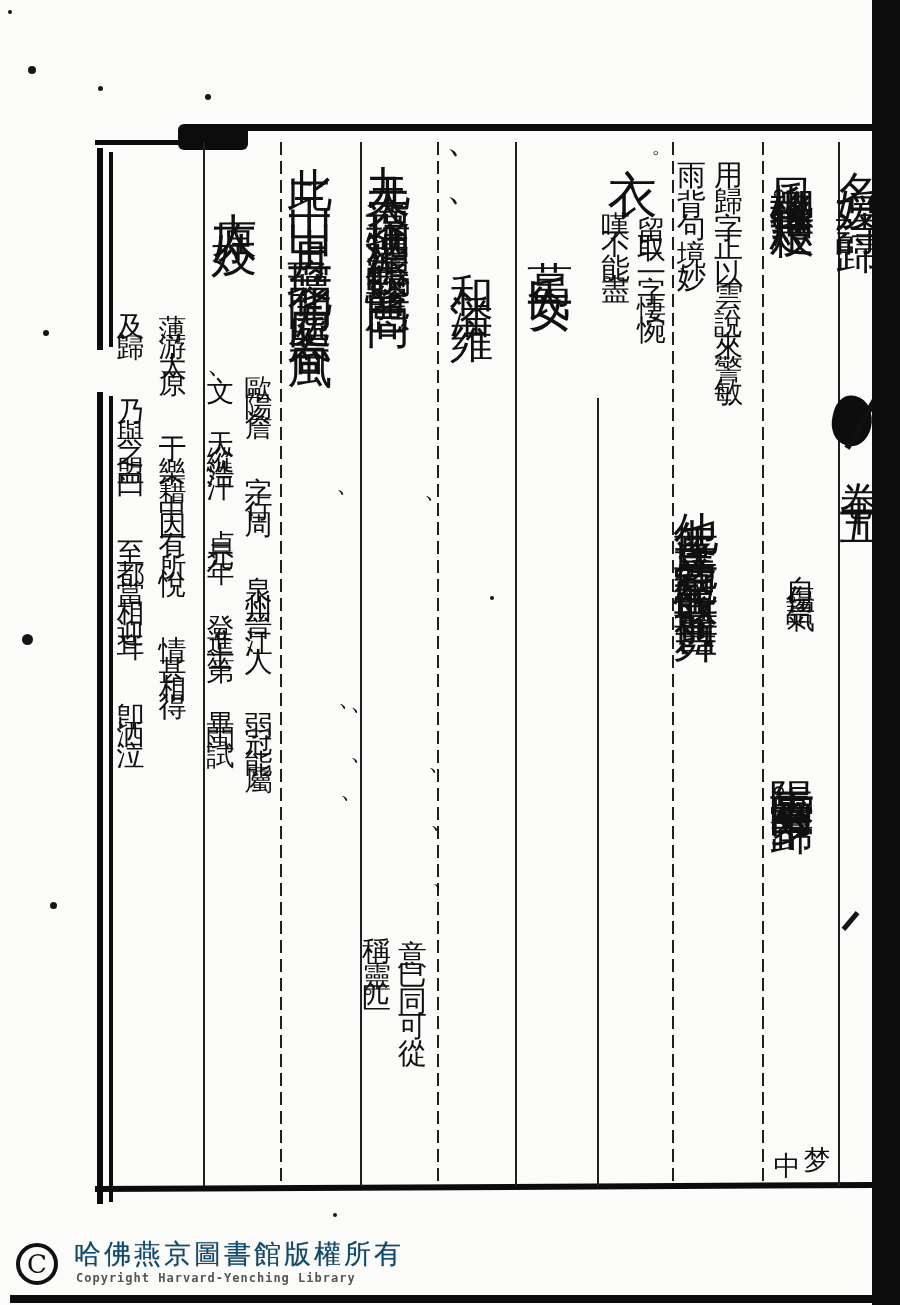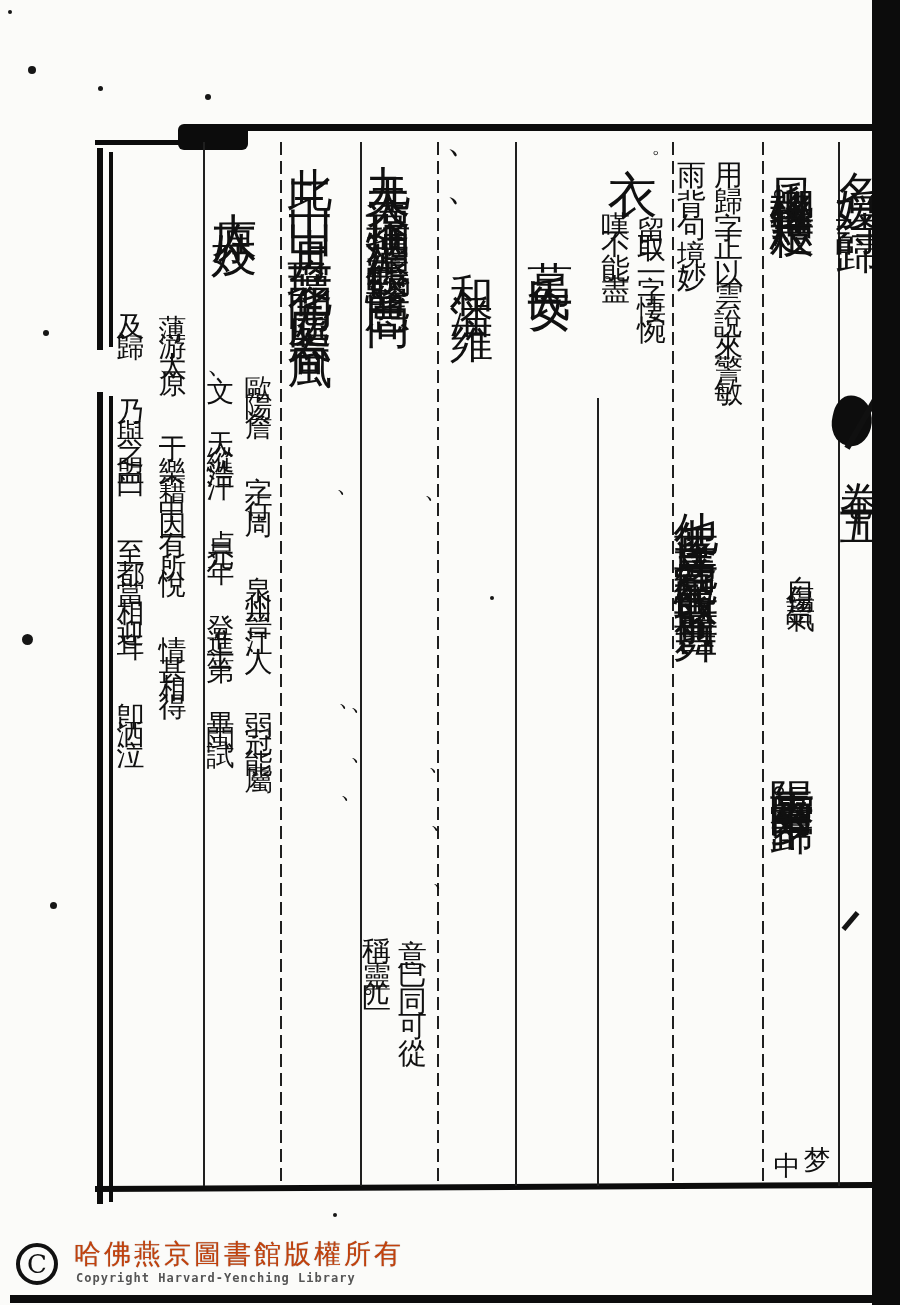--- a/index.html
+++ b/index.html
@@ -9,21 +9,21 @@
   .vtext{position:absolute;writing-mode:vertical-rl;text-orientation:upright;
          line-height:1;color:#101010;white-space:nowrap;}
   .rule{position:absolute;width:2px;background:#1f1f1f;}
   .rule.dash{background:repeating-linear-gradient(to bottom,#1f1f1f 0 13px,rgba(31,31,31,0) 13px 19px);}
   .hbar{position:absolute;background:#0c0c0c;}
   .speck{position:absolute;background:#161616;border-radius:50%;}
   .mark{position:absolute;font-size:24px;color:#101010;line-height:1;}
   #footer-circle{position:absolute;left:16px;top:1243px;width:34px;height:34px;border:4px solid #111;
                  border-radius:50%;display:flex;align-items:center;justify-content:center;
                  font-size:26px;color:#111;}
-  #footer-cn{position:absolute;left:74px;top:1236px;font-size:27px;letter-spacing:3px;color:#c2410c;
+  #footer-cn{position:absolute;left:74px;top:1236px;font-size:27px;letter-spacing:3px;color:#0c4a6e;
              text-shadow:0 0 1px #999;}
   #footer-en{position:absolute;left:76px;top:1271px;font-size:12px;font-weight:bold;letter-spacing:1px;
              color:#555;font-family:"DejaVu Sans Mono","Liberation Mono",monospace;}
 </style>
 </head>
 <body>
 
 <div id="scan">
 
   <div class="hbar" style="left:95px;top:140px;width:152px;height:5px;"></div>

